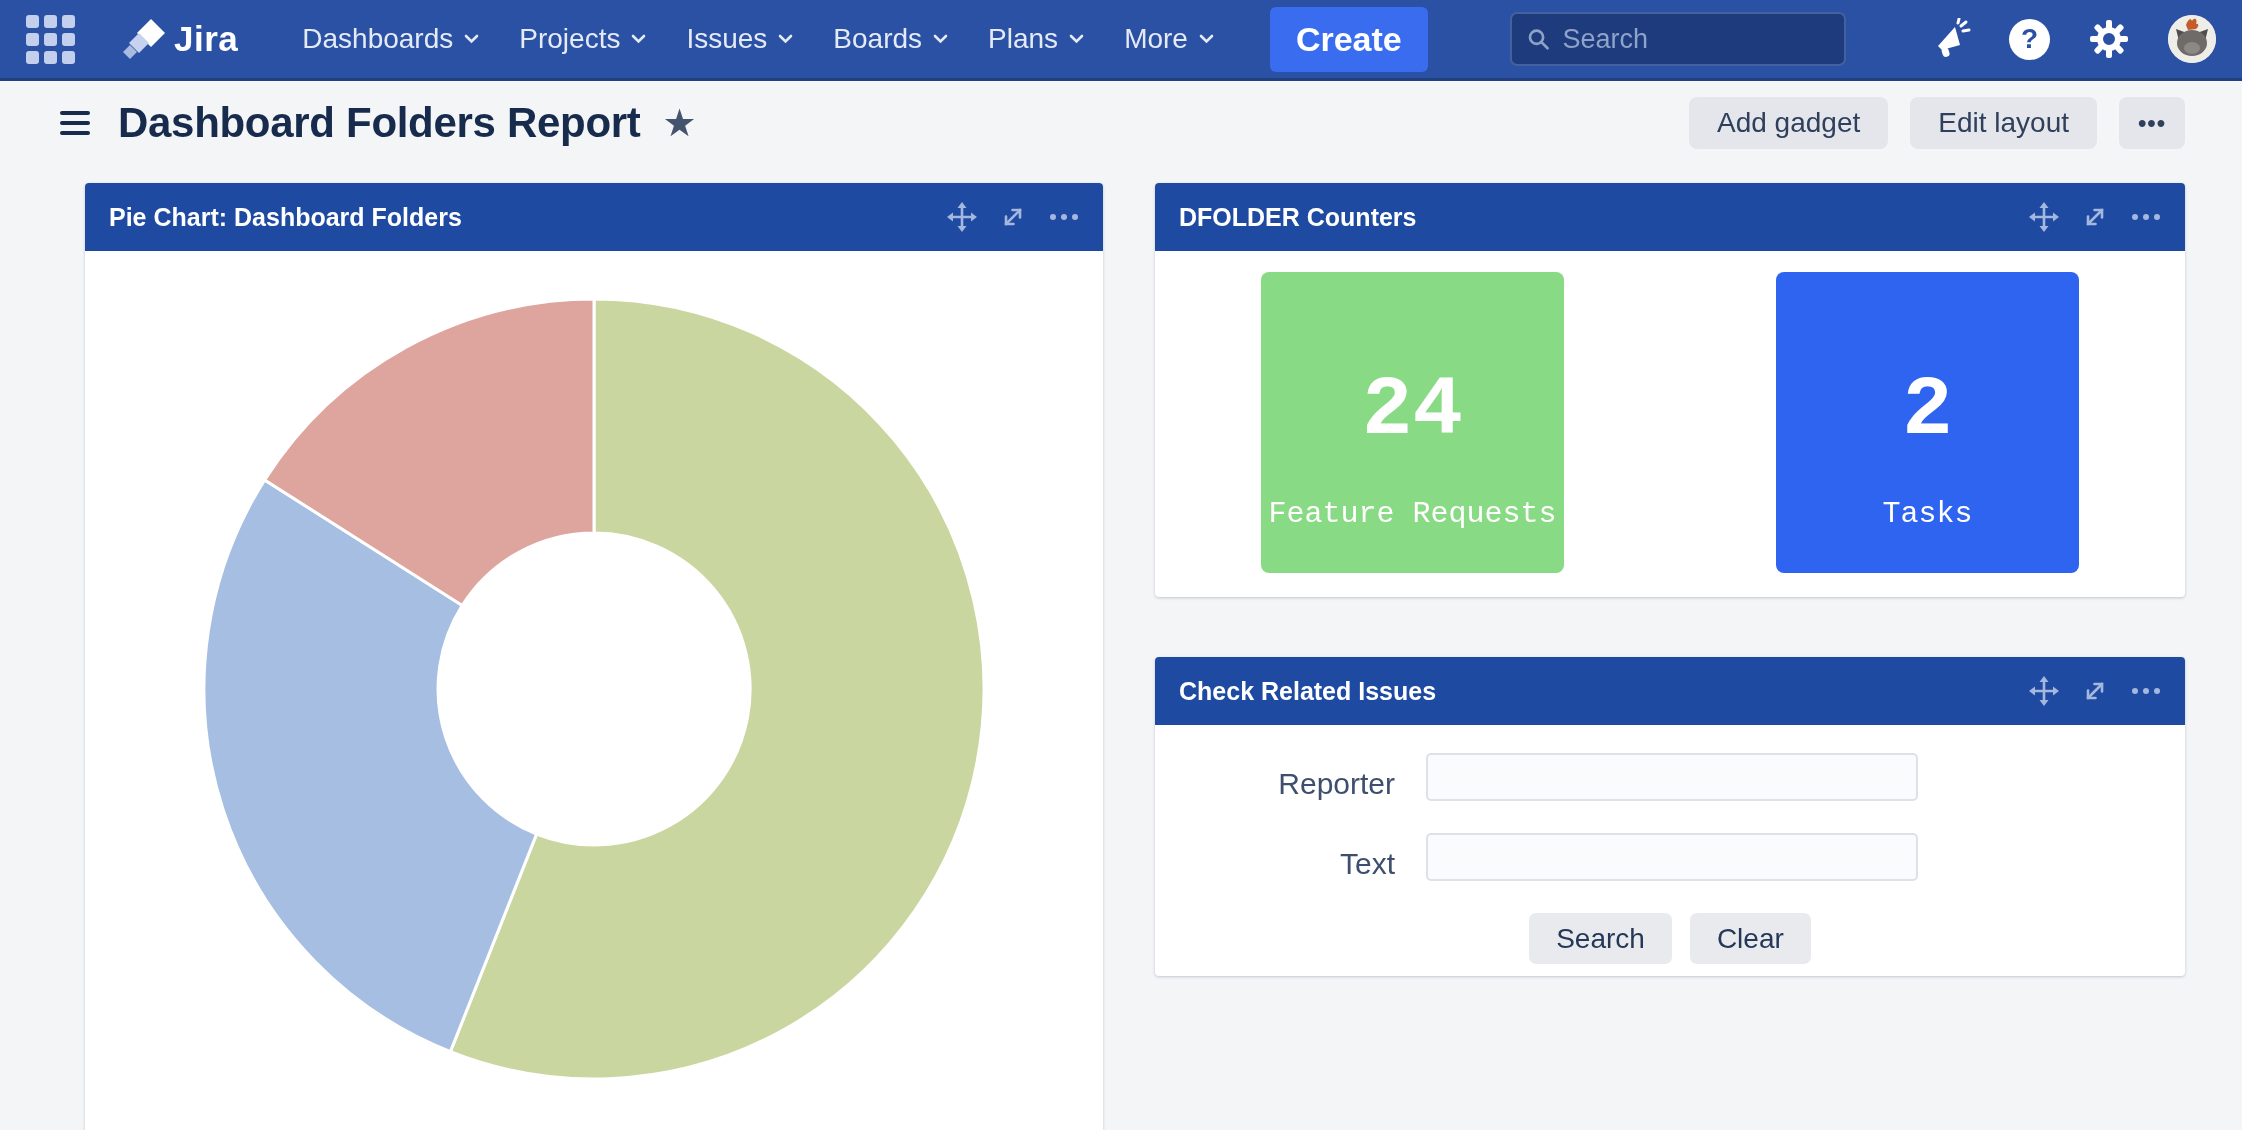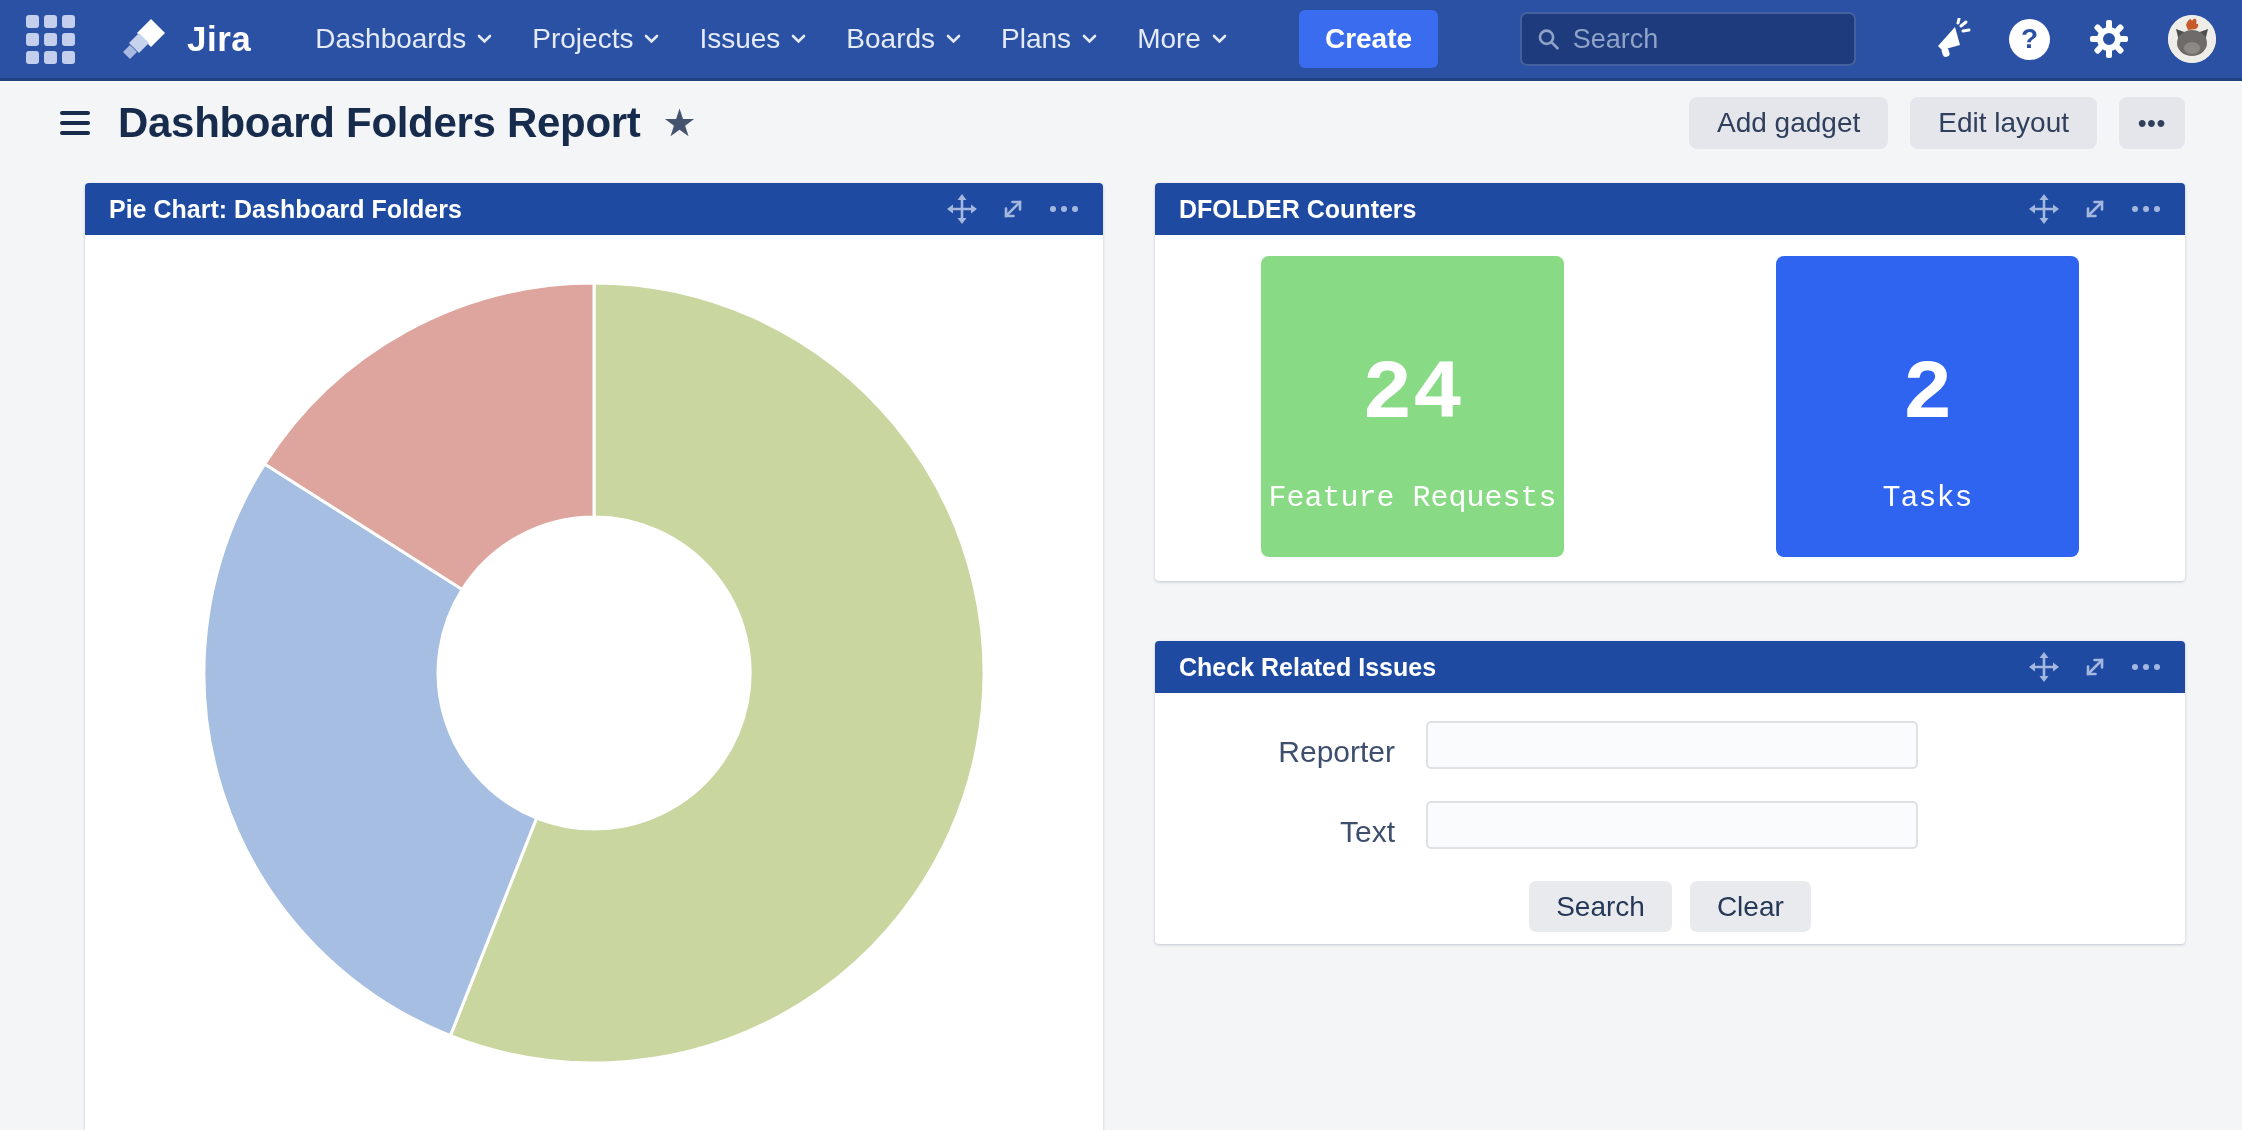--- a/index.html
+++ b/index.html
@@ -4,26 +4,26 @@
 <style>
   * { margin:0; padding:0; box-sizing:border-box; }
   html,body { width:2242px; height:1130px; overflow:hidden; }
   body { background:#F4F5F7; font-family:"Liberation Sans","DejaVu Sans",sans-serif; }
 
   
   .navbar { height:81px; background:#2B51A5; display:flex; align-items:center;
             padding:0 26px; border-bottom:3px solid #20407F; }
   .appgrid { display:grid; grid-template-columns:repeat(3,13px); gap:5px; margin-right:46px; cursor:pointer; }
   .appgrid span { width:13px; height:13px; background:#C3CFEC; border-radius:3px; }
-  .logo { display:flex; align-items:center; gap:20px; margin-right:64px; cursor:pointer; }
+  .logo { display:flex; align-items:center; gap:7px; margin-right:64px; cursor:pointer; }
   .logo-text { color:#FFFFFF; font-size:35px; font-weight:700; letter-spacing:.5px; }
   .nav-items { display:flex; align-items:center; gap:40px; }
   .nav-item { display:flex; align-items:center; gap:11px; color:#E4EAF6; font-size:28px;
               font-weight:500; cursor:pointer; white-space:nowrap; }
-  .create-btn { margin-left:72px; background:#3A6CF0; color:#FFFFFF; font-size:28px; font-weight:700;
+  .create-btn { margin-left:56px; background:#3A6CF0; color:#FFFFFF; font-size:34px; font-weight:700;
                 padding:13px 26px; border:none; border-radius:6px; cursor:pointer;
                 font-family:inherit; }
   .search-box { margin-left:82px; width:336px; height:54px; background:#1E3C7D;
                 border:2px solid #44609E; border-radius:7px; display:flex; align-items:center;
                 padding:0 14px; }
   .search-box input { background:transparent; border:none; outline:none; width:100%;
                       margin-left:12px; color:#D6DEF0; font-size:27px; font-family:inherit; }
   .search-box input::placeholder { color:#8FA3C9; }
   .nav-right { margin-left:auto; display:flex; align-items:center; gap:38px; }
   .icon-btn { background:none; border:none; cursor:pointer; display:flex; align-items:center; }
@@ -41,21 +41,21 @@
   .star { font-size:38px; color:#44546E; margin-left:22px; line-height:1; cursor:pointer;
           background:none; border:none; }
   .header-actions { margin-left:auto; display:flex; gap:22px; }
   .action-btn { background:#E4E6EB; border:none; border-radius:8px; height:52px; padding:0 28px;
                 font-size:28px; color:#2F3F5C; cursor:pointer; font-family:inherit; }
   .more-btn { width:66px; padding:0; font-weight:700; letter-spacing:1px; font-size:24px; }
 
   
   .content { display:flex; padding:4px 57px 0; align-items:flex-start; }
   .gadget { background:#FFFFFF; border-radius:4px; box-shadow:0 1px 3px rgba(9,30,66,.22); }
-  .gadget-header { height:52px; background:#1E4AA2; border-radius:4px 4px 0 0; display:flex;
+  .gadget-header { height:68px; background:#1E4AA2; border-radius:4px 4px 0 0; display:flex;
                    align-items:center; padding:0 24px; }
   .gadget-title { color:#FFFFFF; font-size:25px; font-weight:700; }
   .gadget-icons { margin-left:auto; display:flex; align-items:center; gap:22px; }
   .gadget-icons .icon-btn { padding:0; }
 
   .pie-gadget { width:1018px; margin-left:28px; margin-right:52px; height:960px; }
   .pie-body { padding-top:43px; }
   .donut { display:block; margin:0 auto; }
 
   .col-right { width:1030px; display:flex; flex-direction:column; gap:60px; }

